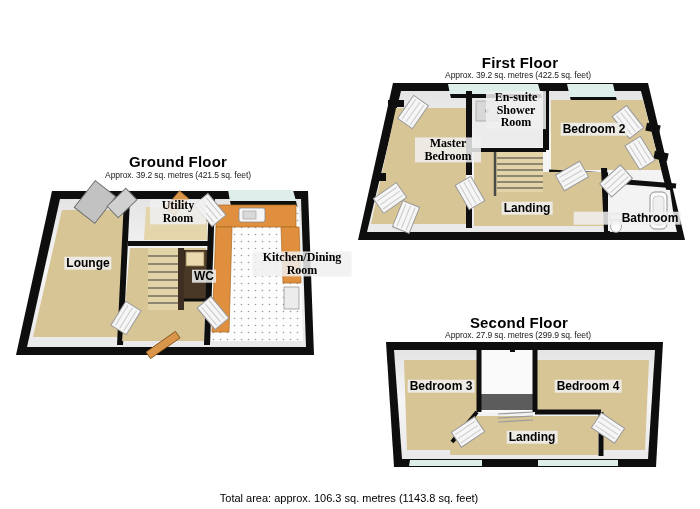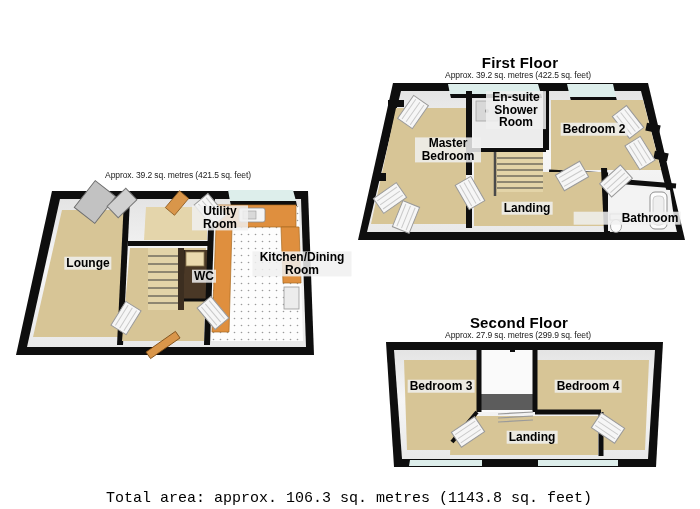--- a/index.html
+++ b/index.html
@@ -7,22 +7,22 @@
          font-family:"Liberation Sans", sans-serif;color:#000;}
   #plan-svg{position:absolute;left:0;top:0;}
   .overlay{position:absolute;left:0;top:0;width:700px;height:509px;}
   .floor-title{position:absolute;transform:translate(-50%,-50%);font-weight:bold;
                font-size:15px;white-space:nowrap;letter-spacing:0.2px;}
   .floor-subtitle{position:absolute;transform:translate(-50%,-50%);font-size:8.5px;
                   white-space:nowrap;color:#1a1a1a;letter-spacing:-0.1px;}
   .lbl{position:absolute;transform:translate(-50%,-50%);font-weight:bold;font-size:12px;
        line-height:1.05;text-align:center;background:var(--label-bg,rgba(240,240,240,.85));
        padding:0 2px;white-space:nowrap;}
-  .lbl.wrap{white-space:normal;}
-  .footer{position:absolute;transform:translate(-50%,-50%);font-size:15px;white-space:nowrap;font-family:Liberation Mono, monospace;}
+  .lbl.wrap{white-space:normal;font-family:Liberation Serif, serif;}
+  .footer{position:absolute;transform:translate(-50%,-50%);font-size:11px;white-space:nowrap;}
 </style>
 </head>
 <body>
 
 <div id="stage">
 
   <svg id="plan-svg" width="700" height="509" viewBox="0 0 700 509">
     <defs>
       <linearGradient id="wallShade" x1="0" y1="0" x2="0" y2="1">
         <stop offset="0" stop-color="#e4e4e4"></stop>
@@ -192,24 +192,25 @@
         <line x1="498" y1="422" x2="533" y2="420"></line>
       </g>
 
       <use href="#dpanel" transform="translate(468 432) rotate(56)"></use>
       <use href="#dpanel" transform="translate(608 428) rotate(-56)"></use>
     </g>
   </svg>
 
   <div class="overlay">
 
+    <div class="floor-title" style="left:178px;top:161px;">Ground Floor</div>
     <div class="floor-subtitle" style="left:178px;top:175px;">Approx. 39.2 sq. metres (421.5 sq. feet)</div>
 
     <div class="lbl" style="left:88px;top:263px;">Lounge</div>
-    <div class="lbl wrap" style="left:178px;top:218px;width:52px;margin-left:42px;">Utility Room</div>
+    <div class="lbl wrap" style="left:178px;top:212px;width:52px;">Utility Room</div>
     <div class="lbl" style="left:204px;top:276px;">WC</div>
     <div class="lbl wrap" style="left:259px;top:264px;width:95px;margin-left:43px;">Kitchen/Dining Room</div>
 
     <div class="floor-title" style="left:520px;top:62px;">First Floor</div>
     <div class="floor-subtitle" style="left:518px;top:75px;">Approx. 39.2 sq. metres (422.5 sq. feet)</div>
 
     <div class="lbl wrap" style="left:448px;top:150px;width:62px;">Master Bedroom</div>
     <div class="lbl wrap" style="left:516px;top:110px;width:56px;">En-suite Shower Room</div>
     <div class="lbl" style="left:594px;top:129px;">Bedroom 2</div>
     <div class="lbl" style="left:527px;top:208px;">Landing</div>

